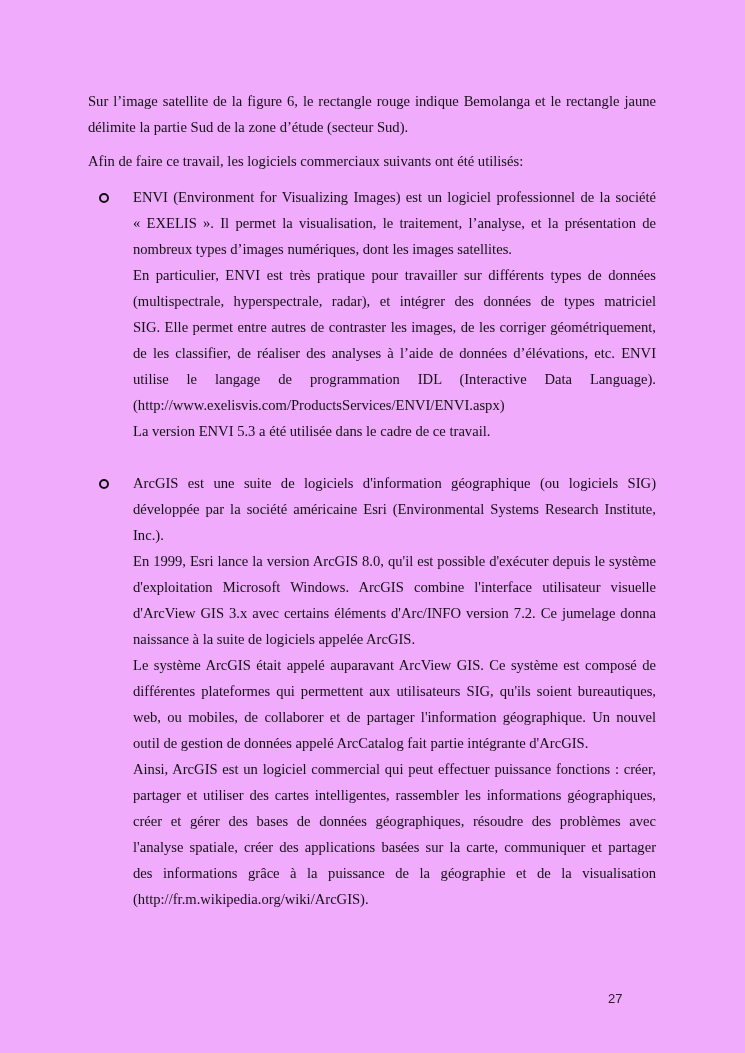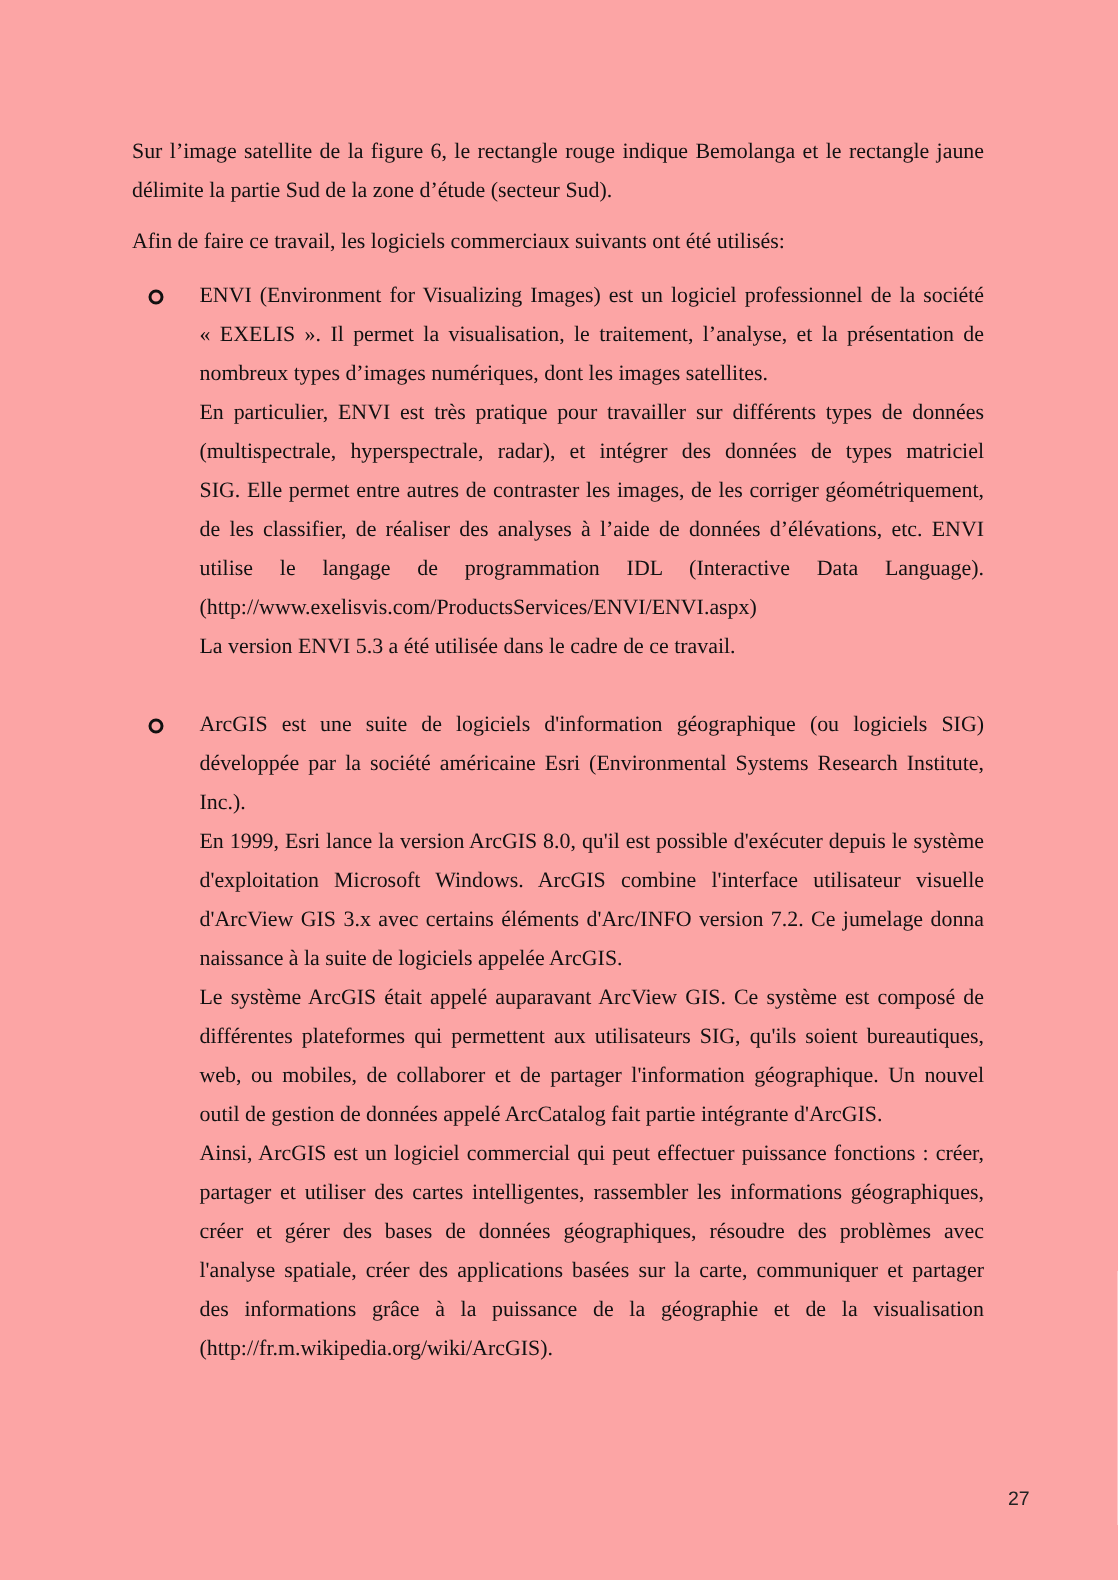--- a/index.html
+++ b/index.html
@@ -1,36 +1,36 @@
 <!DOCTYPE html>
 <html><head>
 <meta charset="utf-8">
 <style>
   html, body { margin: 0; padding: 0; background: #ffffff; }
   body { width: 745px; height: 1053px; position: relative; overflow: hidden; }
   .page {
-    position: absolute; left: 0; top: 0; width: 745px; height: 1053px; background: #fca5a5;
+    position: absolute; left: 0; top: 0; width: 745px; height: 1053px; background: #f0abfc;
     font-family: "Liberation Serif", serif; color: #111; font-size: 14.6px;
   }
   .para {
     position: absolute; left: 88px; width: 568px; line-height: 26px;
     text-align: justify; margin: 0;
   }
   .para .line { display: block; text-align-last: justify; white-space: nowrap; height: 26px; }
   .para .line.last { text-align-last: left; }
   .bullet-block { position: absolute; left: 88px; width: 568px; }
   .bullet-mark {
     position: absolute; left: 11px; width: 6px; height: 6px; border: 2px solid #111;
     border-radius: 50%;
   }
   .bullet-text { position: absolute; left: 45px; width: 523px; line-height: 26px; }
   .bullet-text .line { display: block; text-align: justify; text-align-last: justify; white-space: nowrap; height: 26px; }
   .bullet-text .line.last { text-align-last: left; }
   .page-number {
-    position: absolute; left: 672px; top: 991px; font-family: "Liberation Sans", sans-serif;
+    position: absolute; left: 608px; top: 991px; font-family: "Liberation Sans", sans-serif;
     font-size: 13px; color: #222;
   }
 </style>
 </head>
 <body>
 
 <div class="page">
 
   <p class="para" style="top:88px;">
     <span class="line">Sur l’image satellite de la figure 6, le rectangle rouge indique Bemolanga et le rectangle jaune</span>

